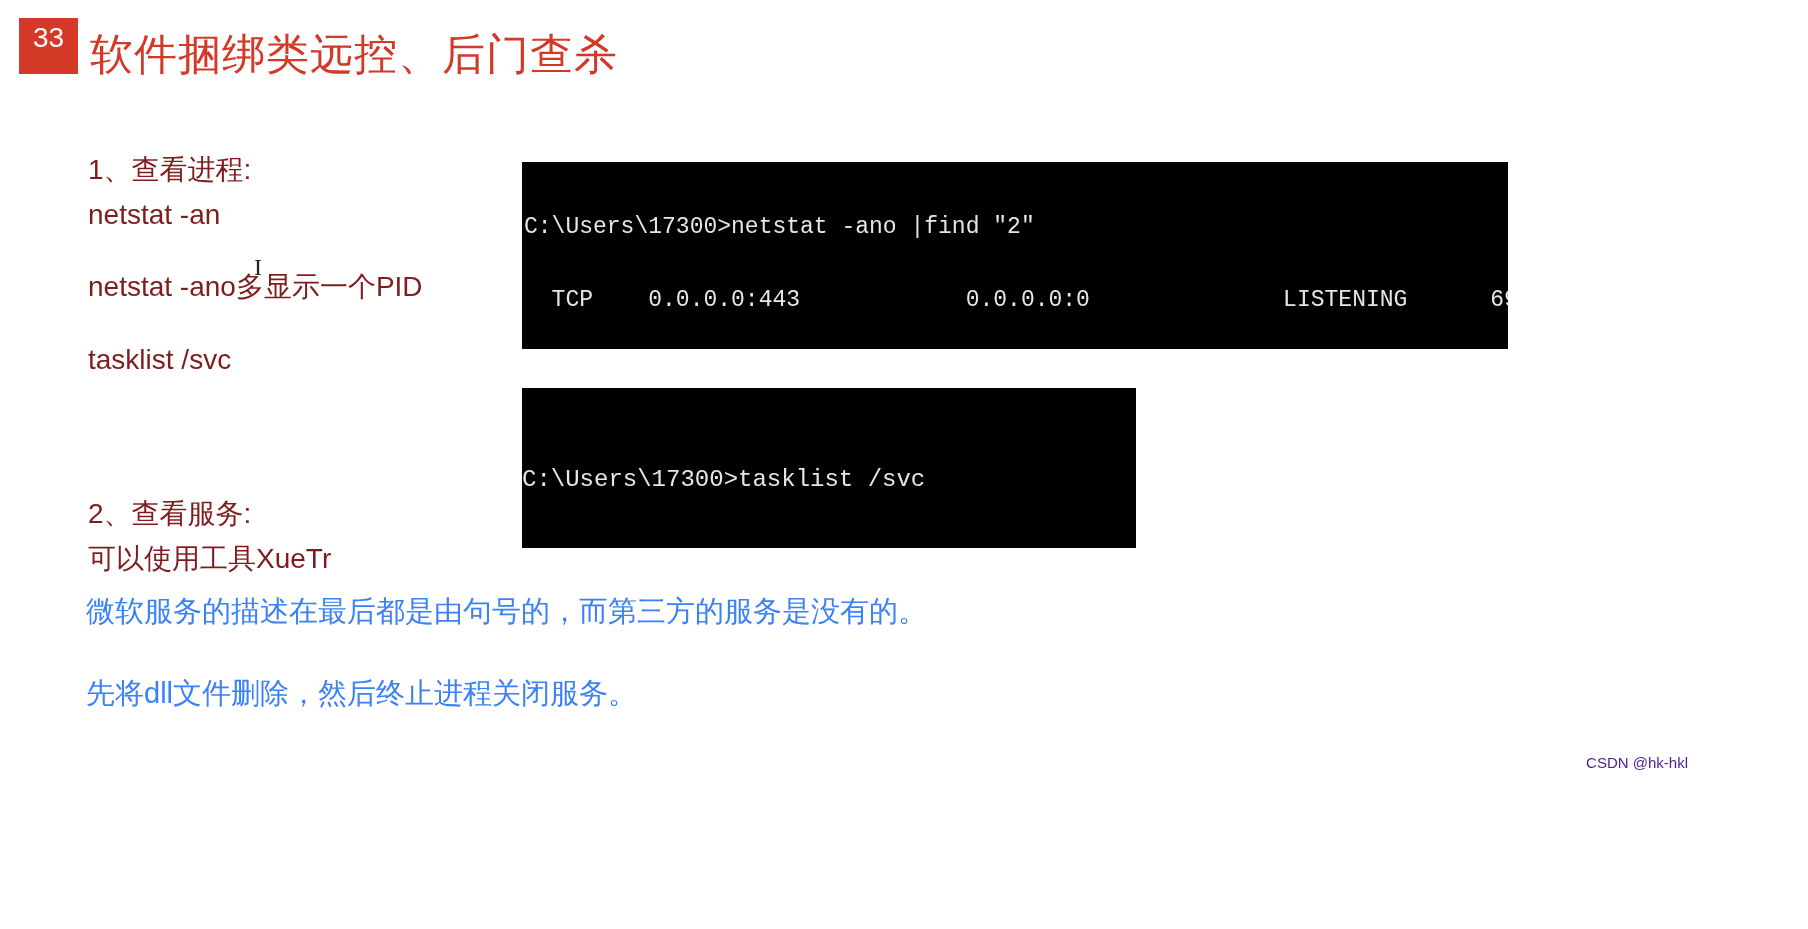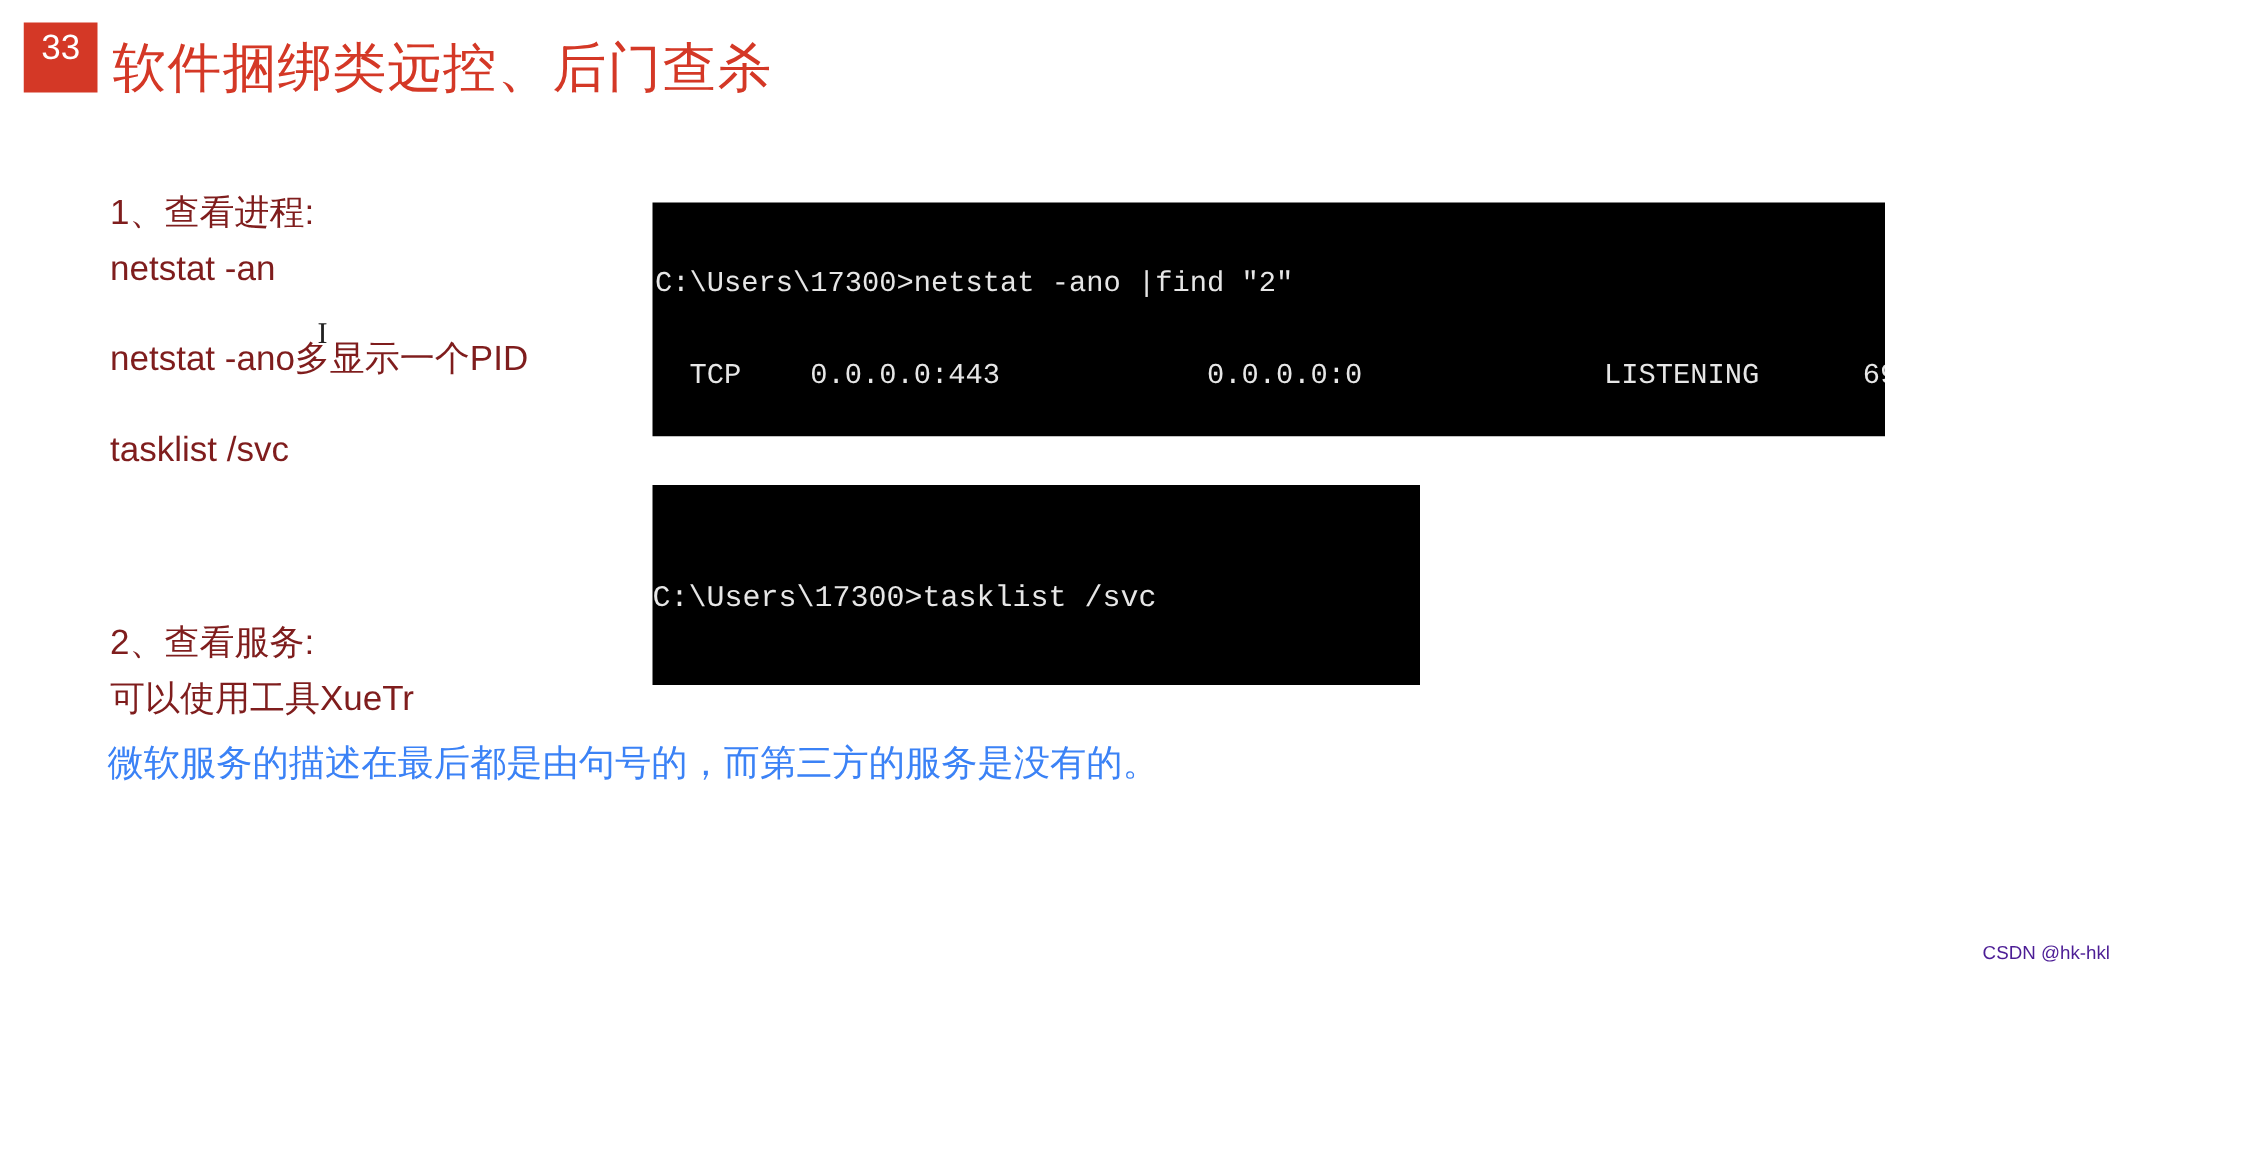--- a/index.html
+++ b/index.html
@@ -132,15 +132,16 @@
   <div>C:\Users\17300&gt;tasklist /svc</div>
   <div></div>
   
   
   
   
 </div>
 
 <div class="bottom-text">
   <div class="line">微软服务的描述在最后都是由句号的，而第三方的服务是没有的。</div>
+  <div class="line">先将dll文件删除，然后终止进程关闭服务。</div>
 </div>
 
 <div class="watermark">CSDN @hk-hkl</div>
 
 </body></html>

